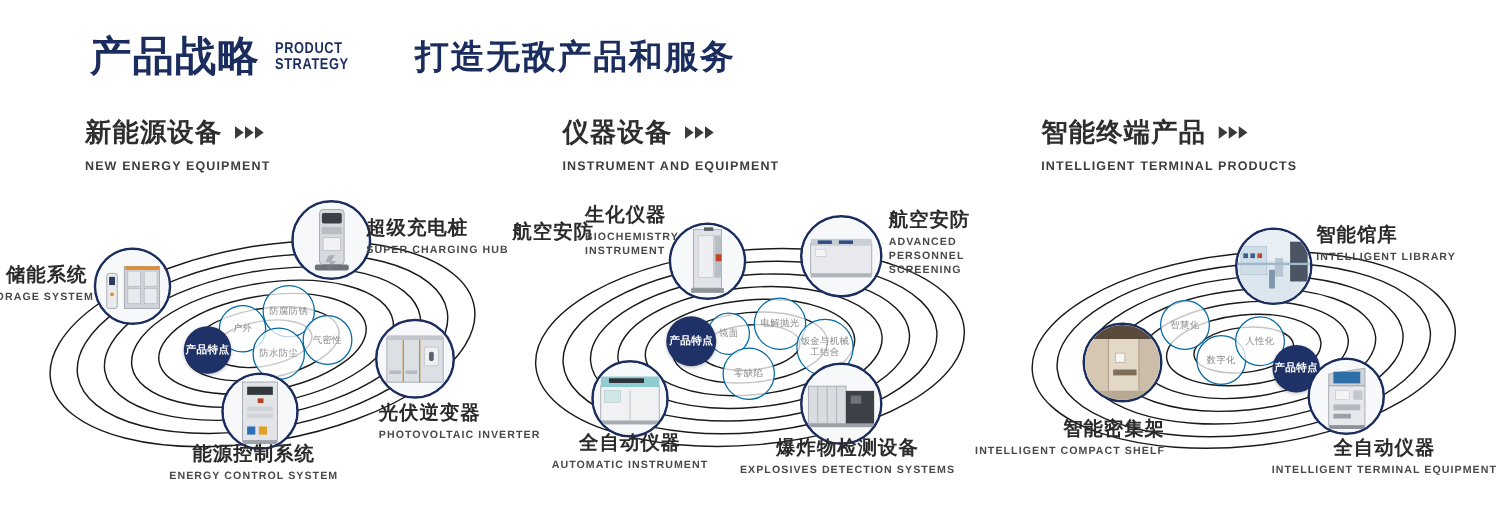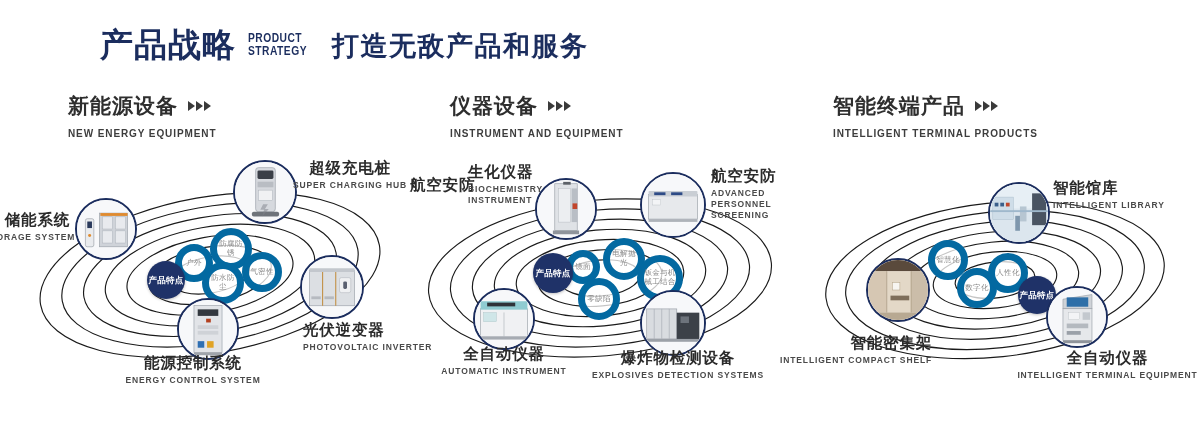--- a/index.html
+++ b/index.html
@@ -3,21 +3,21 @@
 <meta charset="utf-8">
 <style>
   html,body{margin:0;padding:0;}
   body{
     width:1200px;height:422px;background:#ffffff;
     font-family:"Liberation Sans","DejaVu Sans",sans-serif;
     overflow:hidden;position:relative;
   }
   
   #header{position:absolute;left:0;top:0;width:1200px;height:88px;}
-  .brand-wrap{position:absolute;left:72px;top:28px;display:flex;align-items:flex-end;gap:12px;margin-left:28px;}
+  .brand-wrap{position:absolute;left:72px;top:28px;display:flex;align-items:flex-end;gap:12px;}
   .brand-cn{
     font-size:33px;font-weight:bold;color:#1b2d5e;letter-spacing:1px;
     line-height:1;font-family:"DejaVu Sans","Liberation Sans",sans-serif;
   }
   .brand-en{
     color:#1b2d5e;font-size:12.5px;font-weight:bold;line-height:1.05;
     letter-spacing:0.6px;transform:scaleX(0.82);transform-origin:left bottom;
     padding-bottom:3px;white-space:nowrap;
   }
   .headline{
@@ -53,21 +53,21 @@
     background:#f4f5f7;overflow:hidden;box-sizing:border-box;
     display:flex;align-items:center;justify-content:center;
   }
   .node .art{width:100%;height:100%;display:block;}
 
   
   .feat{
     position:absolute;border-radius:50%;box-sizing:border-box;
     display:flex;align-items:center;justify-content:center;text-align:center;
     font-size:7.5px;color:#8a8a8a;line-height:1.18;letter-spacing:0.3px;
-    border:7px solid #0369a1;background:rgba(255,255,255,0.75);
+    border:1px solid #0369a1;background:rgba(255,255,255,0.75);
     font-family:"DejaVu Sans","Liberation Sans",sans-serif;
   }
   .feat.core{
     background:#1f3268;border:none;color:#ffffff;font-weight:bold;font-size:8.5px;
     line-height:1.25;box-shadow:0 1px 3px rgba(0,0,0,0.25);
   }
 
   
   .lbl{position:absolute;white-space:nowrap;}
   .lbl .cn{
@@ -180,21 +180,21 @@
     <svg class="art" viewBox="0 0 64 64">
       <rect x="0" y="0" width="64" height="64" fill="#f7f8fa"></rect>
       <rect x="22" y="6" width="21" height="47" rx="3" fill="#d6d9de" stroke="#9aa0a8" stroke-width="0.7"></rect>
       <rect x="24" y="9" width="17" height="9" rx="1.5" fill="#3a3f47"></rect>
       <rect x="24" y="21" width="17" height="6" fill="#b9bdc3"></rect>
       <rect x="25" y="30" width="15" height="11" fill="#f0f1f3" stroke="#a8aeb6" stroke-width="0.5"></rect>
       <rect x="18" y="53" width="29" height="5" rx="2" fill="#6e737a"></rect>
       <path d="M30 45 l5 0 -3 5 4 0 -7 8 2 -7 -4 0z" fill="#7d828a" opacity="0.5"></path>
     </svg>
   </div>
-  <div class="lbl" style="left:288px;top:10px;text-align:center;">
+  <div class="lbl" style="left:288px;top:24px;">
     <div class="cn">超级充电桩</div>
     <div class="en">SUPER CHARGING HUB</div>
   </div>
 
   <div class="node" style="left:295px;top:105px;width:64px;height:64px;">
     <svg class="art" viewBox="0 0 64 64">
       <rect x="0" y="0" width="64" height="64" fill="#f7f8fa"></rect>
       <rect x="8" y="14" width="48" height="38" fill="#dcdfe3" stroke="#9aa0a8" stroke-width="0.7"></rect>
       <rect x="8" y="12" width="48" height="4" fill="#c3c7cd"></rect>
       <line x1="22" y1="16" x2="22" y2="52" stroke="#c08b3c" stroke-width="1.1"></line>
@@ -216,21 +216,21 @@
       <rect x="16" y="6" width="30" height="50" fill="#e2e4e8" stroke="#9aa0a8" stroke-width="0.7"></rect>
       <rect x="20" y="10" width="22" height="7" fill="#33383f"></rect>
       <rect x="29" y="20" width="5" height="4" fill="#b3401f"></rect>
       <rect x="20" y="27" width="22" height="4" fill="#cfd2d7"></rect>
       <rect x="20" y="33" width="22" height="4" fill="#cfd2d7"></rect>
       <rect x="20" y="44" width="7" height="7" fill="#2f6fb3"></rect>
       <rect x="30" y="44" width="7" height="7" fill="#e0a325"></rect>
       <rect x="16" y="56" width="30" height="3" fill="#9fa4ab"></rect>
     </svg>
   </div>
-  <div class="lbl c" style="left:98px;top:205px;width:180px;">
+  <div class="lbl c" style="left:108px;top:205px;width:180px;">
     <div class="cn">能源控制系统</div>
     <div class="en">ENERGY CONTROL SYSTEM</div>
   </div>
 </div>
 
 <div class="group" style="left:400px;top:150px;">
   <svg class="rings" viewBox="0 0 400 250">
     <g fill="none" stroke="#1a1a1a" stroke-width="1.15" transform="rotate(-5 200 128)">
       <ellipse cx="200" cy="128" rx="40" ry="18"></ellipse>
       <ellipse cx="200" cy="128" rx="62" ry="28"></ellipse>

